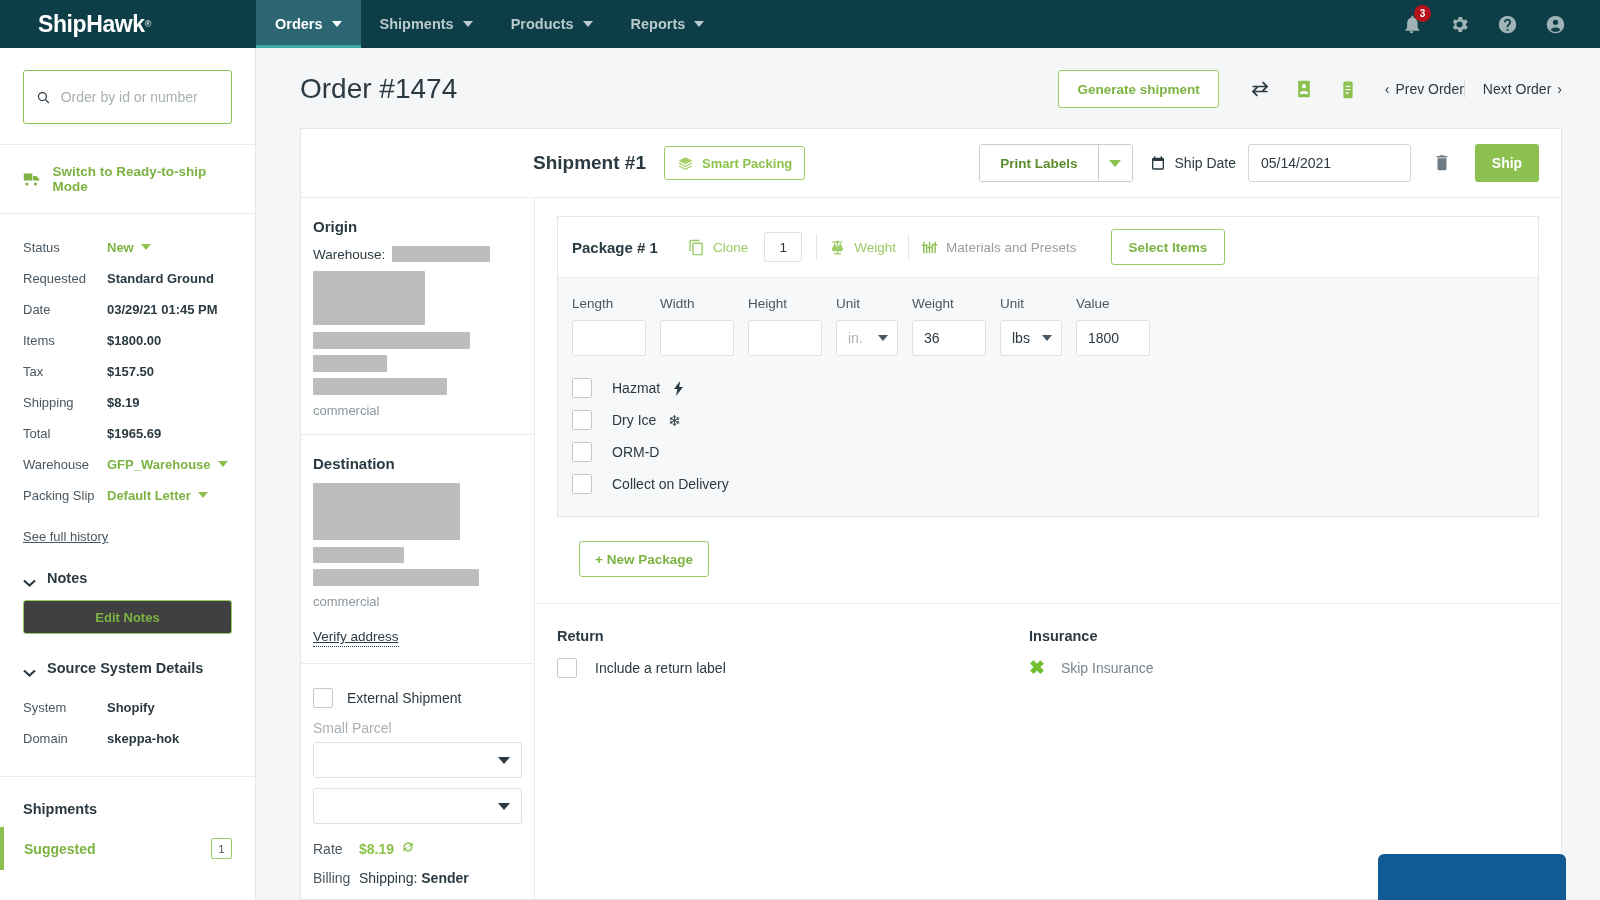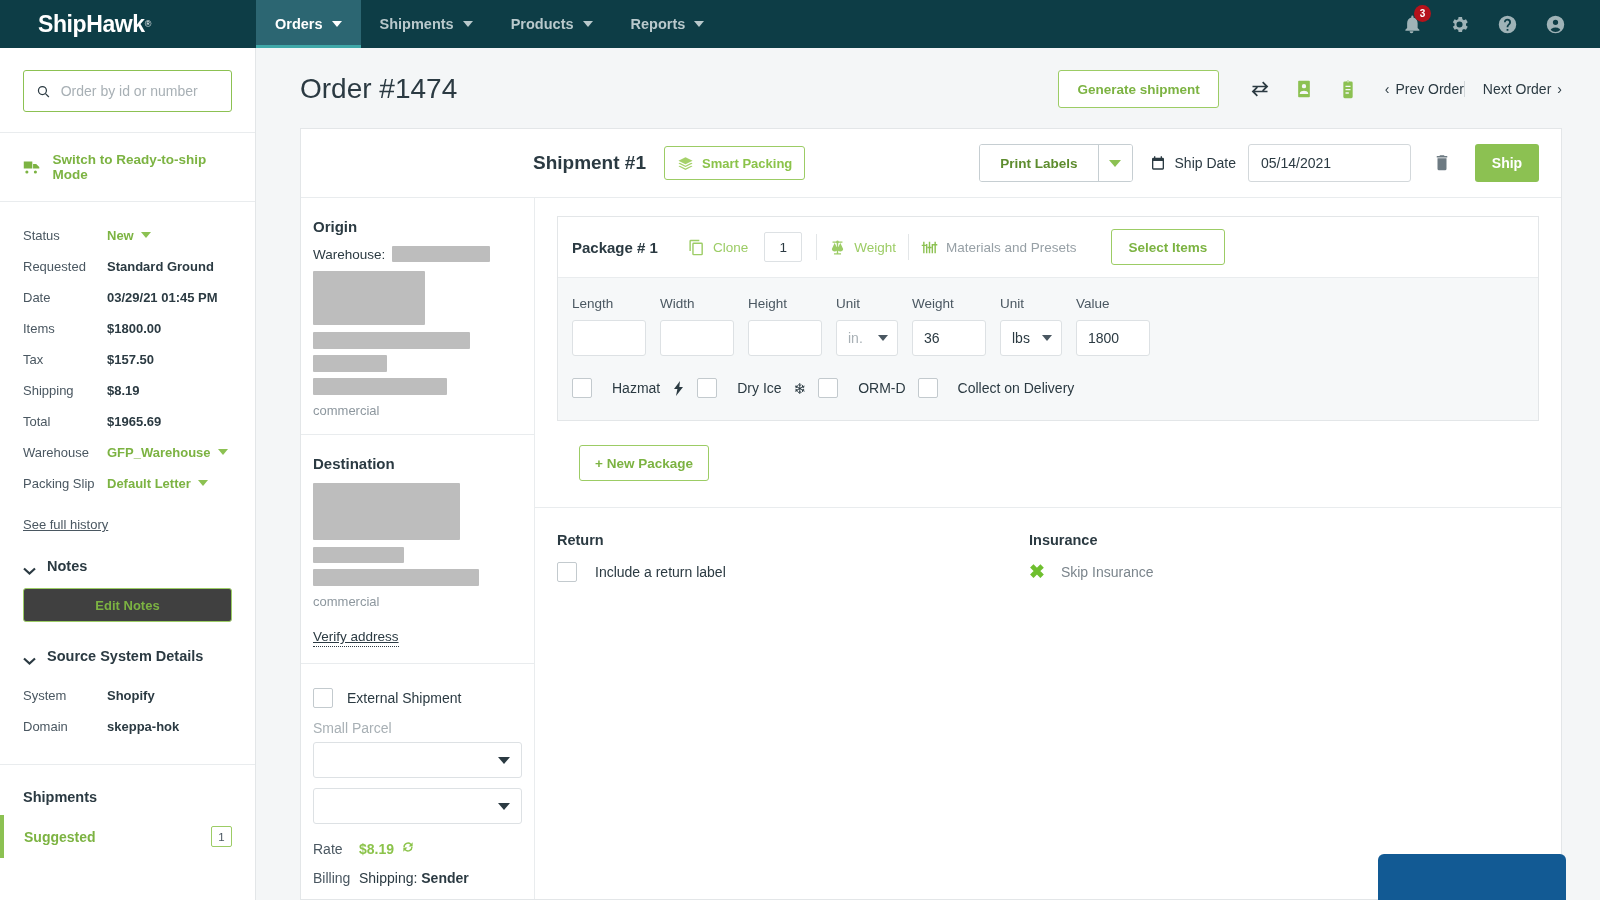--- a/index.html
+++ b/index.html
@@ -50,21 +50,21 @@
   .body-row { display: flex; flex: 1; min-height: 0; }
 
   
   .sidebar {
     width: 256px; min-width: 256px; background: #fff;
     border-right: 1px solid #e3e6e8; display: flex; flex-direction: column;
   }
   .search-wrap { padding: 22px 23px 20px; border-bottom: 1px solid #e9ecee; }
   .search-box {
     display: flex; align-items: center; gap: 10px;
-    border: 1px solid #8cc152; border-radius: 3px; height: 42px; padding: 0 12px;
+    border: 1px solid #8cc152; border-radius: 3px; height: 54px; padding: 0 12px;
   }
   .search-box svg { width: 17px; height: 17px; stroke: #2b3a42; fill: none; stroke-width: 2; }
   .search-box input {
     border: none; outline: none; font-size: 14px; color: #2b3a42; width: 100%;
     font-family: "Liberation Sans", sans-serif;
   }
   .search-box input::placeholder { color: #a8b0b5; }
   .switch-mode {
     display: flex; align-items: center; gap: 11px; padding: 19px 23px;
     color: #7cb342; font-size: 13.5px; font-weight: bold;
@@ -266,21 +266,21 @@
     height: 36px; width: 62px; border: 1px solid #dde1e4; border-radius: 3px; background: #fff;
     display: flex; align-items: center; justify-content: space-between; padding: 0 9px 0 11px;
     cursor: pointer; font-size: 14px;
   }
   .unit-sel .t { color: #a8b0b5; }
   .unit-sel .t.dark { color: #2b3a42; }
   .unit-sel .c {
     width: 0; height: 0; border-left: 5px solid transparent; border-right: 5px solid transparent;
     border-top: 6px solid #4a5761;
   }
-  .checks { margin-top: 22px; display: flex; flex-direction: row; gap: 12px; }
+  .checks { margin-top: 22px; display: flex; flex-direction: column; gap: 12px; }
   .chk-row { display: flex; align-items: center; gap: 20px; }
   .chk-label { font-size: 14px; color: #2b3a42; display: flex; align-items: center; gap: 12px; }
   .chk-label svg { width: 13px; height: 15px; fill: #2b3a42; }
   .new-pkg {
     margin: 24px 22px 0; border: 1px solid #9ccc65; background: #fff; color: #7cb342;
     font-size: 13.5px; font-weight: bold; border-radius: 3px; width: 130px; height: 36px;
     display: flex; align-items: center; justify-content: center; cursor: pointer;
   }
   .ri-sep { margin-top: 26px; border-top: 1px solid #e9ecee; }
   .ri-row { display: flex; padding: 24px 22px 0; }

